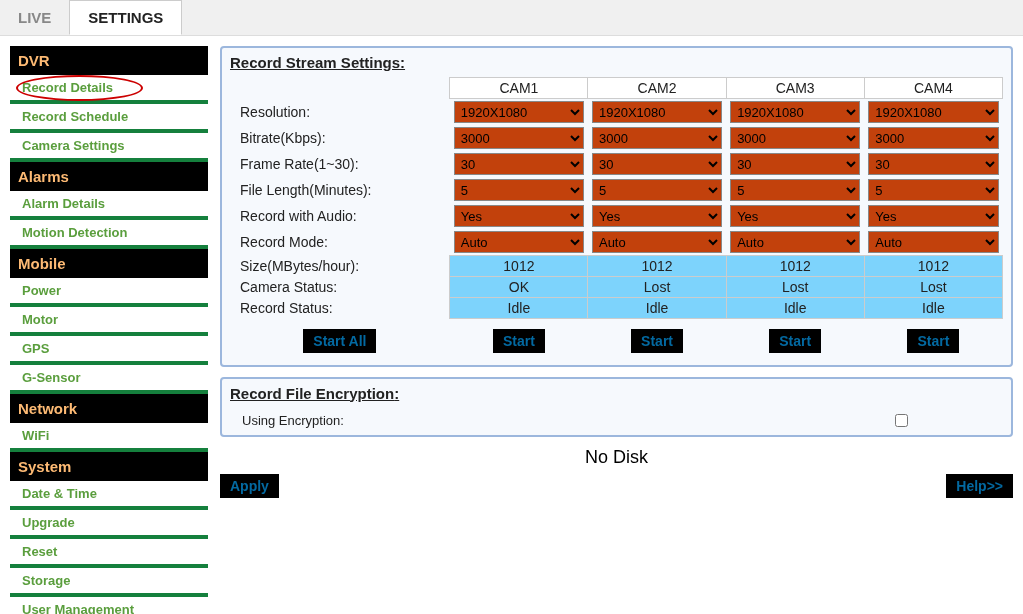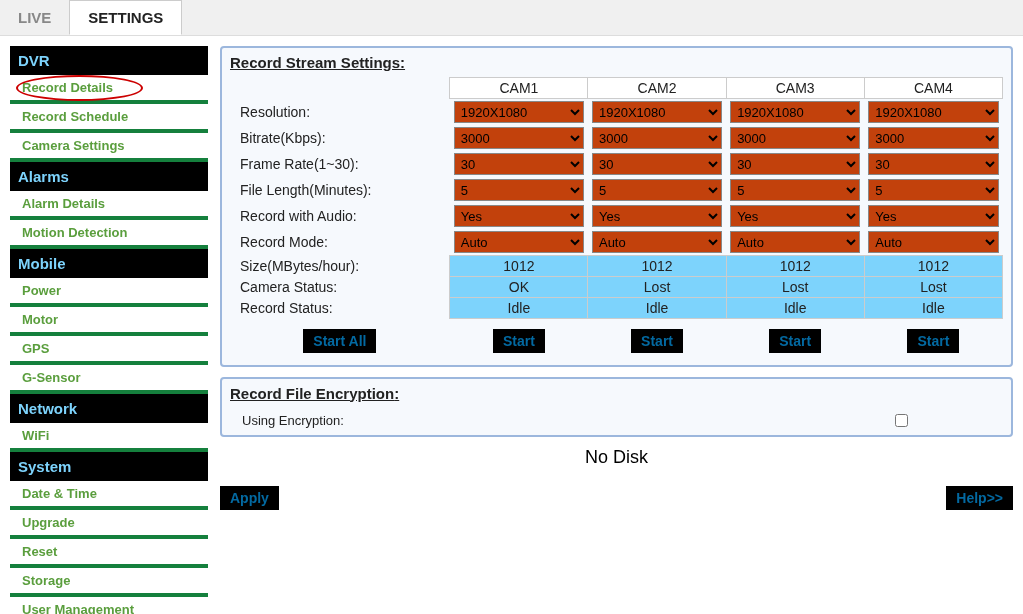--- a/index.html
+++ b/index.html
@@ -37,21 +37,21 @@
     gap: 12px;
     padding: 10px;
     background: #fff;
   }
   .sidebar {
     width: 198px;
     flex-shrink: 0;
   }
   .side-header {
     background: #000;
-    color: #7dd3fc;
+    color: #fdba74;
     font-weight: bold;
     padding: 6px 8px;
     font-size: 15px;
   }
   .side-item {
     display: block;
     padding: 5px 12px;
     color: #5a9e3d;
     cursor: pointer;
     font-size: 13px;
@@ -128,21 +128,21 @@
     color: #0369a1;
     font-weight: bold;
     border: none;
     padding: 4px 10px;
     cursor: pointer;
     font-size: 14px;
   }
   .bottom-row {
     display: flex;
     justify-content: space-between;
-    margin-top: 18px;
+    margin-top: 6px;
   }
   .enc-label {
     padding-left: 10px;
   }
   .nodisk {
     text-align: center;
     font-size: 18px;
   }
   .cam-col { width: 132px; }
 </style>

